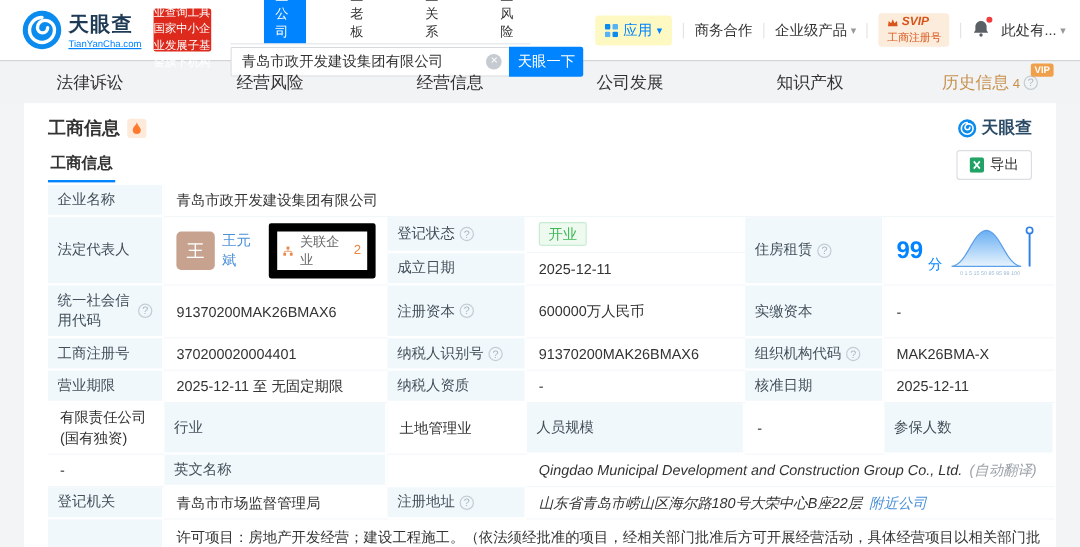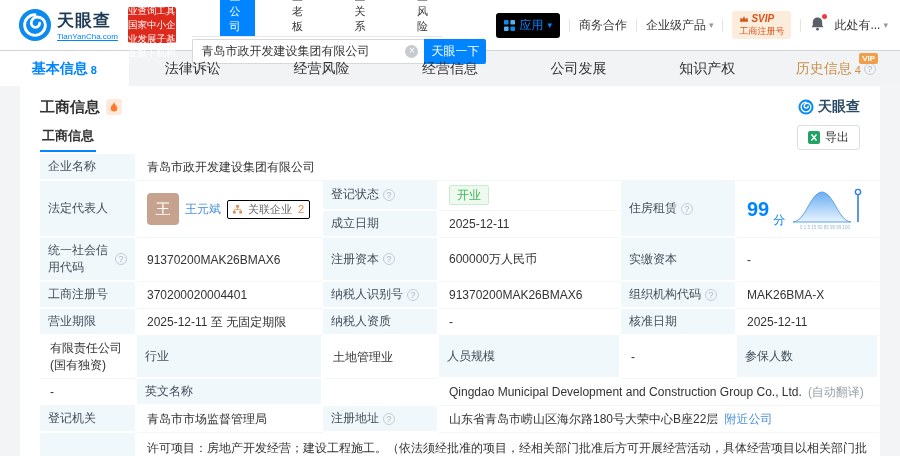--- a/index.html
+++ b/index.html
@@ -19,21 +19,21 @@
   .search-tabs .stab.active { background:#0084ff; color:#fff; }
   .search-row { display:flex; margin-top:2px; }
   .search-input-wrap { position:relative; }
   .search-input-wrap input { width:232px; height:25px; border:1px solid #d5d9dc; border-right:none;
     padding:0 22px 0 8px; font-size:12px; color:#333; outline:none; border-radius:2px 0 0 2px; }
   .clear-ic { position:absolute; right:6px; top:6px; width:13px; height:13px; background:#c5cbd0; border-radius:50%;
     color:#fff; font-size:10px; line-height:12px; text-align:center; cursor:pointer; }
   .search-btn { width:62px; height:25px; background:#0084ff; color:#fff; font-size:12px; border:none;
     border-radius:0 2px 2px 0; cursor:pointer; }
   .top-menu { margin-left:auto; display:flex; align-items:center; gap:9px; font-size:12px; white-space:nowrap; }
-  .apps-pill { display:flex; align-items:center; gap:4px; background:#000000; color:#0084ff; padding:4px 8px; border-radius:3px; cursor:pointer; }
+  .apps-pill { display:flex; align-items:center; gap:4px; background:#fef9c3; color:#0084ff; padding:4px 8px; border-radius:3px; cursor:pointer; }
   .caret { font-size:9px; color:#999; }
   .apps-pill .caret { color:#0084ff; }
   .vdiv { width:1px; height:13px; background:#e4e4e4; }
   .menu-link { cursor:pointer; display:flex; align-items:center; gap:3px; }
   .svip { background:#fcecdc; border-radius:3px; padding:2px 7px; text-align:center; line-height:1.25; cursor:pointer; }
   .svip .l1 { color:#d8541a; font-size:10px; font-weight:bold; font-style:italic; display:flex; align-items:center; gap:2px; }
   .svip .l2 { color:#d8541a; font-size:9px; }
   .bell-wrap { position:relative; cursor:pointer; }
   .bell-dot { position:absolute; top:-2px; right:-2px; width:5px; height:5px; border-radius:50%; background:#f23c3c; }
 
@@ -59,29 +59,29 @@
   .export-btn { margin-left:auto; display:flex; align-items:center; gap:5px; border:1px solid #dadfe3; background:#fff;
     border-radius:3px; padding:3px 10px; font-size:12px; color:#333; cursor:pointer; }
 
   
   .info-table { display:grid; grid-template-columns:97px 186px 116px 182px 116px 1fr; margin-top:2px; }
   .lb { background:#f0f8fc; color:#43505a; display:flex; align-items:center; gap:4px; padding:4px 8px;
     font-size:12px; min-height:27px; border-bottom:2px solid #fff; border-right:2px solid #fff; }
   .vl { display:flex; align-items:center; gap:6px; padding:4px 10px; font-size:12px; color:#333;
     min-height:27px; border-bottom:1px solid #f4f7f9; }
   .cspan { grid-column:2 / -1; }
-  .cspan4 { grid-column:4 / -1; }
+  .cspan4 { grid-column:4 / -1;font-style:italic; }
   .rspan2 { grid-row:span 2; }
   .help { width:12px; height:12px; border:1px solid #c3cdd4; border-radius:50%; color:#aab6bf; font-size:9px;
     line-height:10px; text-align:center; flex:none; cursor:pointer; }
   .help::before { content:"?"; }
   .link { color:#4a90d9; cursor:pointer; }
   .avatar { width:32px; height:32px; background:#c7a28f; color:#fff; border-radius:4px; font-size:15px;
     display:flex; align-items:center; justify-content:center; flex:none; }
-  .rel-badge { display:inline-flex; align-items:center; gap:6px; border:1px solid #000000; border-radius:2px;
+  .rel-badge { display:inline-flex; align-items:center; gap:6px; border:7px solid #000000; border-radius:2px;
     padding:1px 5px; font-size:11px; color:#666; cursor:pointer; }
   .rel-badge .num { color:#e8884a; }
   .status-badge { color:#3eb854; background:#eefaf0; border:1px solid #c7ecd2; border-radius:2px; padding:0 7px;
     font-size:12px; line-height:18px; }
   .score-cell { gap:4px; }
   .score-num { font-size:20px; font-weight:bold; color:#0084ff; line-height:1; }
   .score-unit { font-size:12px; color:#0084ff; align-self:flex-end; margin-bottom:4px; }
   .scope-text { display:block; line-height:1.6; padding:6px 10px; }
   .gray { color:#9aa1a7; }
 </style>
@@ -158,24 +158,20 @@
       <span class="bell-dot"></span>
     </div>
     <div class="menu-link">
       <span>此处有...</span>
       <span class="caret">▾</span>
     </div>
   </div>
 </header>
 
 <nav class="main-nav">
-  <div class="nav-tab active">
-    <span>基本信息</span>
-    <span class="cnt">8</span>
-  </div>
   <div class="nav-tab">
     <span>法律诉讼</span>
   </div>
   <div class="nav-tab">
     <span>经营风险</span>
   </div>
   <div class="nav-tab">
     <span>经营信息</span>
   </div>
   <div class="nav-tab">

